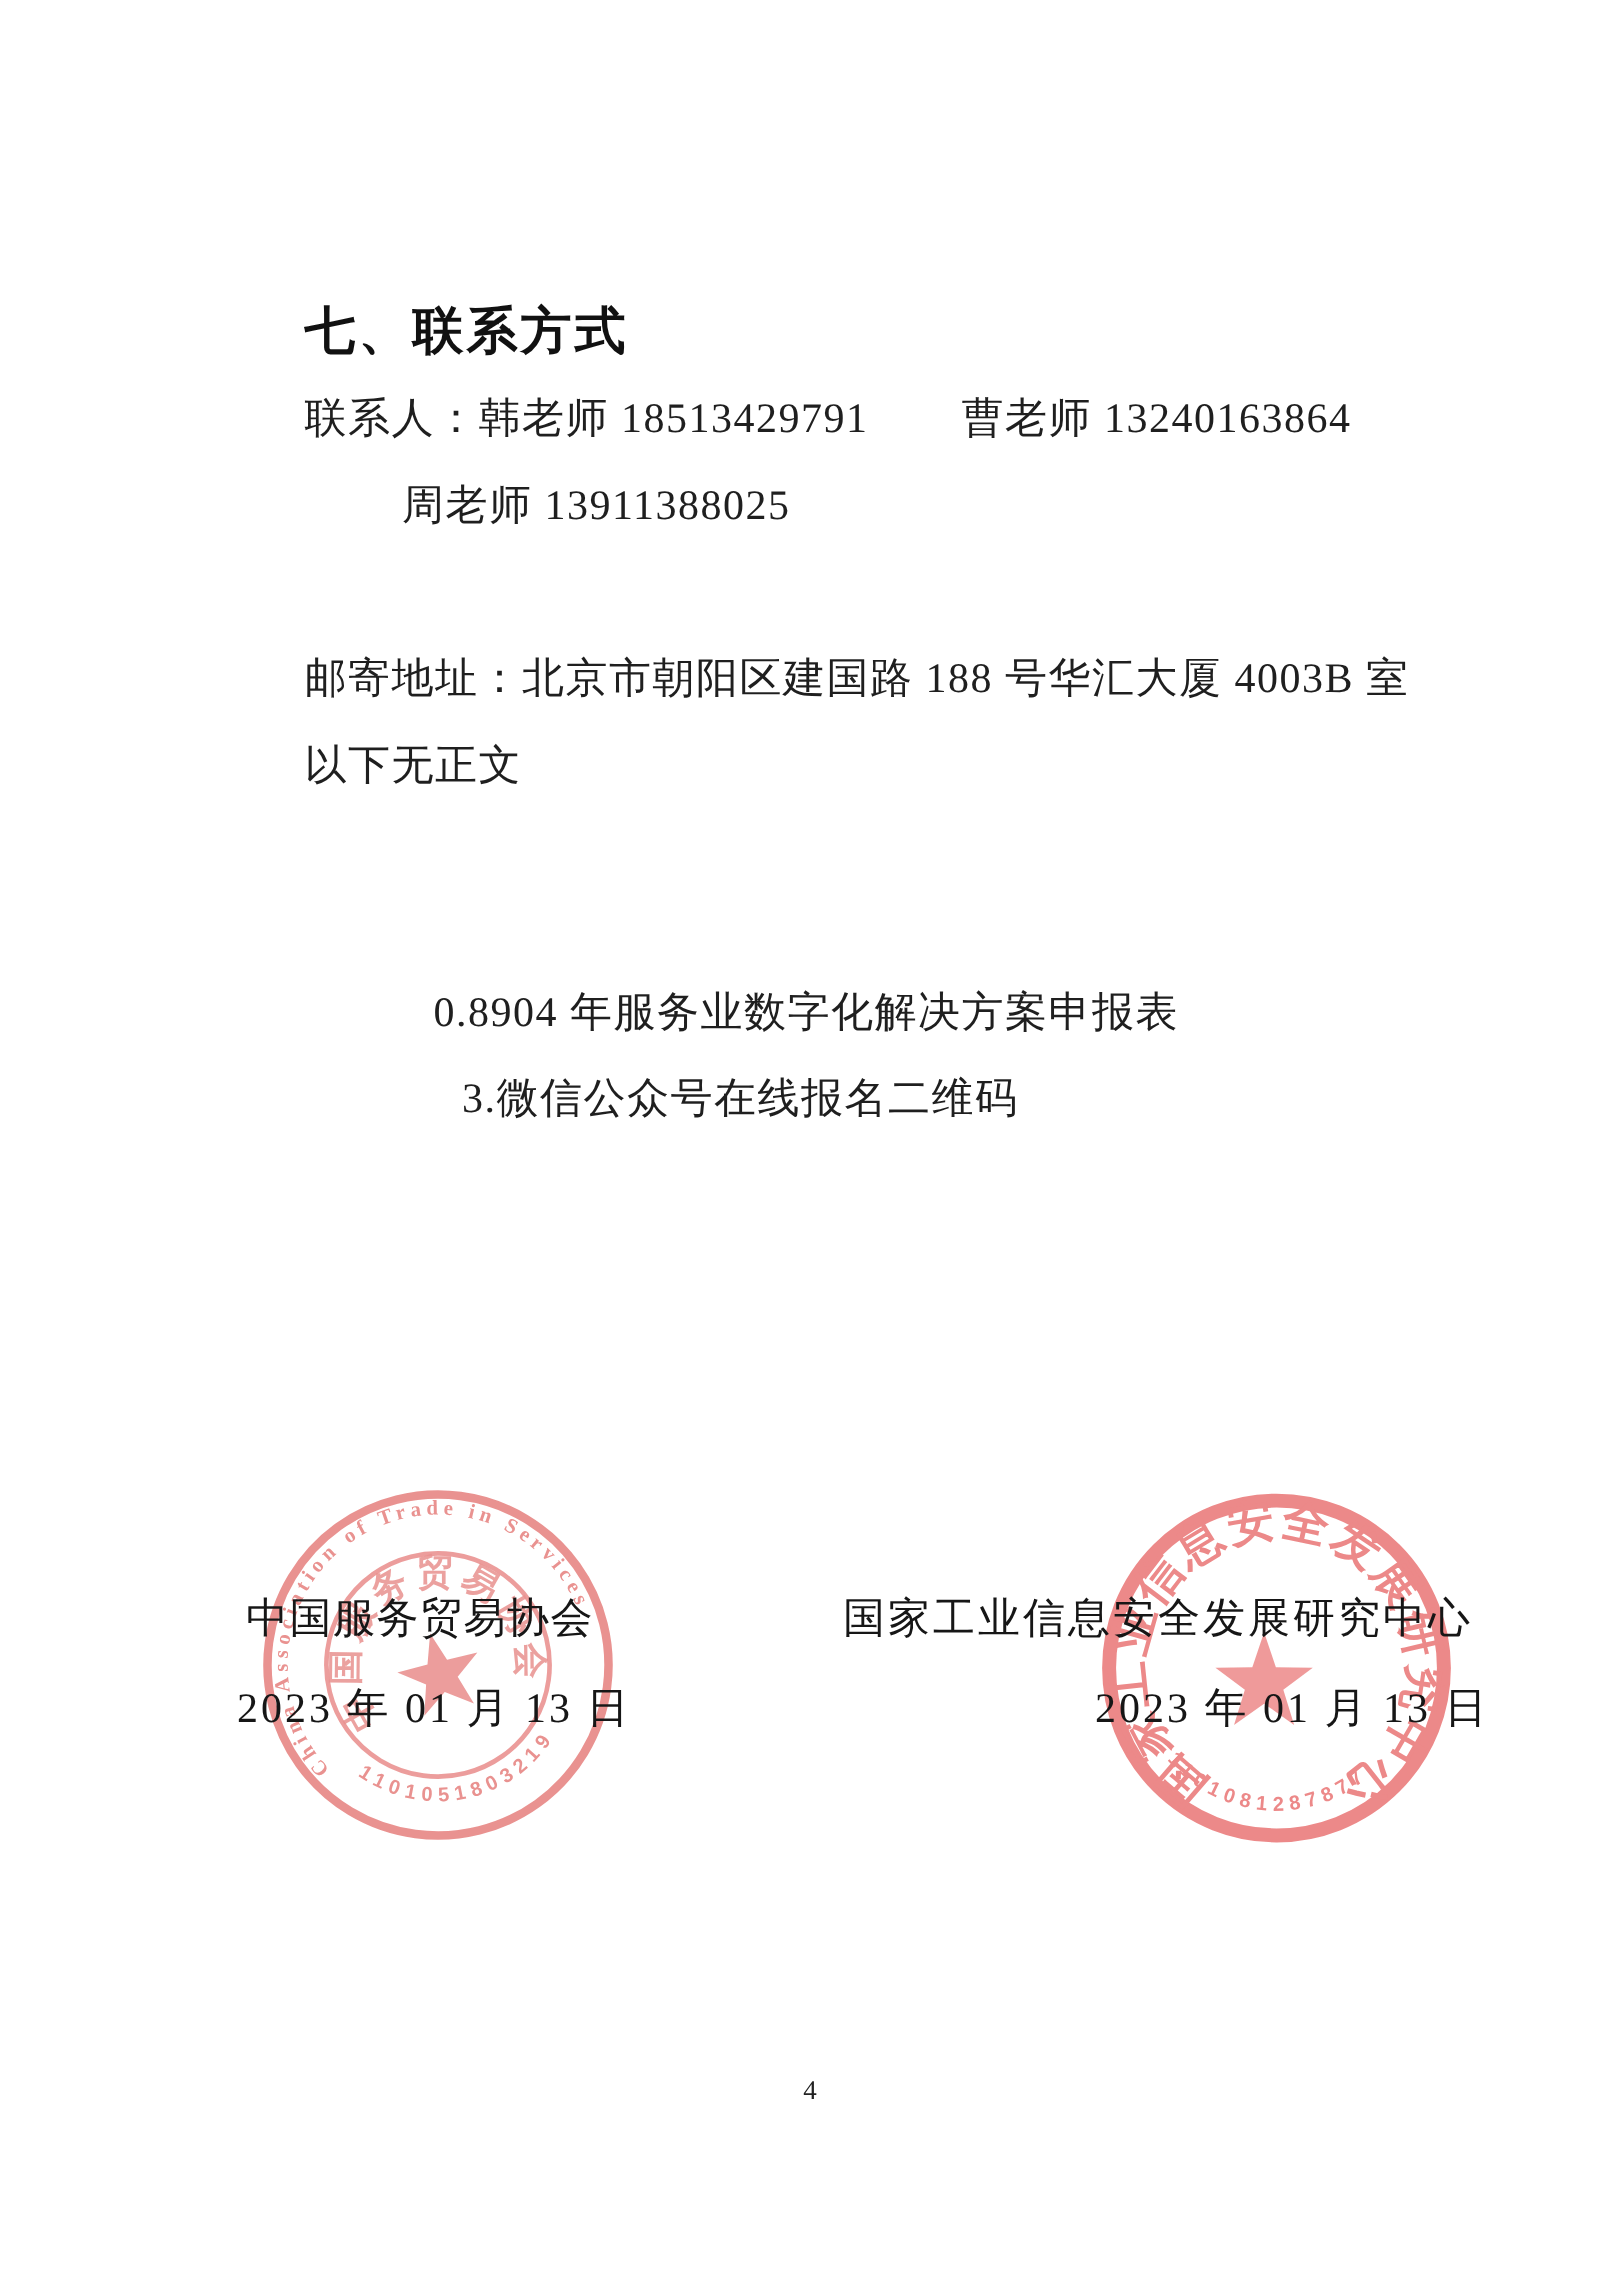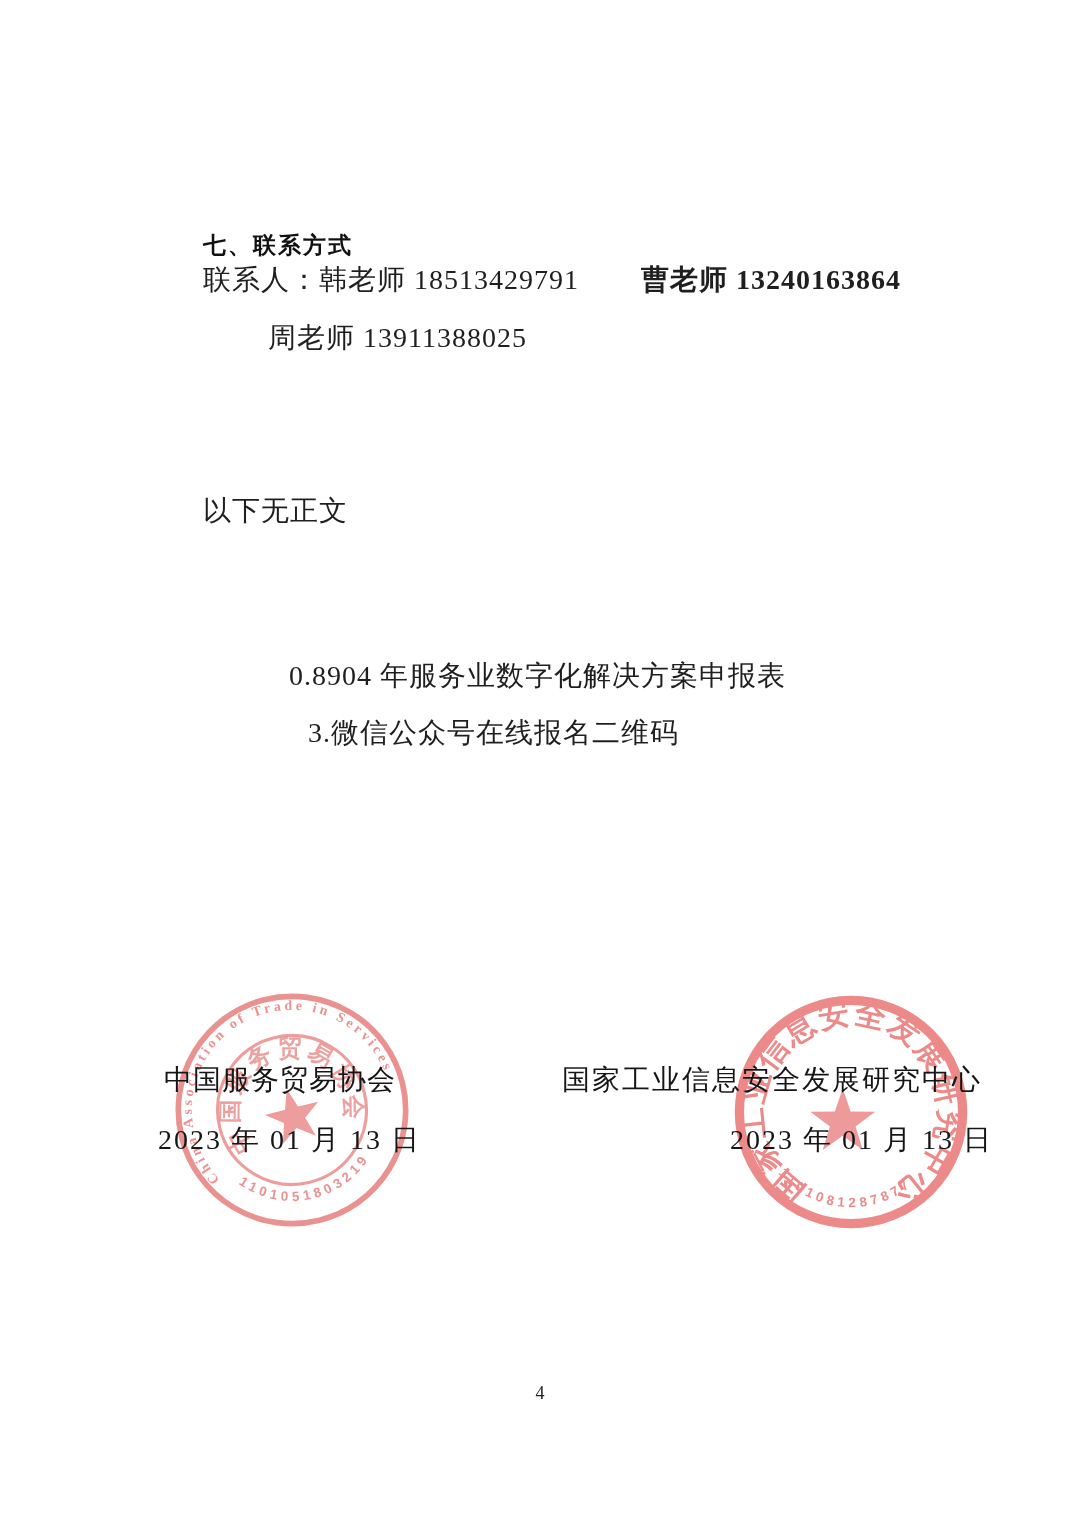--- a/index.html
+++ b/index.html
@@ -18,34 +18,33 @@
     letter-spacing: 1px;
     white-space: pre;
     line-height: 1;
   }
   .heading {
     position: absolute;
     left: 203px;
     top: 198px;
     font-family: "Liberation Sans", "DejaVu Sans", sans-serif;
     font-weight: 700;
-    font-size: 23px;
+    font-size: 34px;
     letter-spacing: 2px;
     color: #111;
-    margin-top: 32px;
   }
   .l-contact  { left: 203px; top: 266px; }
   .l-contact2 { left: 268px; top: 324px; }
   .l-email    { left: 203px; top: 382px; }
   .l-address  { left: 203px; top: 439px; }
   .l-endnote  { left: 203px; top: 497px; }
   .l-attach1  { left: 203px; top: 604px; }
   .l-attach2  { left: 289px; top: 662px; }
   .l-attach3  { left: 289px; top: 719px; margin-left: 19px; }
-  .gap-person { display: inline-block; margin-left: 62px; font-weight: bold; }
+  .gap-person { display: inline-block; margin-left: 62px; }
   .seal {
     position: absolute;
     opacity: 0.85;
   }
   .seal-left  { left: 137px; top: 955px; }
   .seal-right { left: 696px; top: 957px; }
   .overlay-text {
     position: absolute;
     font-size: 28px;
     white-space: pre;
@@ -92,20 +91,21 @@
 
 <div class="page">
 
   <div class="heading">七、联系方式</div>
 
   <div class="line l-contact"><span>联系人：</span><span>韩老师 18513429791</span><span class="gap-person">曹老师 13240163864</span></div>
 
   <div class="line l-contact2"><span>周老师 13911388025</span></div>
 
 
+  <div class="line l-address"><span>邮寄地址：</span><span>北京市朝阳区建国路 188 号华汇大厦 4003B 室</span></div>
 
   <div class="line l-endnote">以下无正文</div>
 
 
   <div class="line l-attach2">0.8904 年服务业数字化解决方案申报表</div>
   <div class="line l-attach3">3.微信公众号在线报名二维码</div>
 
   <svg class="seal seal-left" width="310" height="310" viewBox="0 0 300 300">
     <defs>
       <path id="arcL-en" d="M 66,198.5 A 97,97 0 1 1 234,198.5" fill="none"></path>

